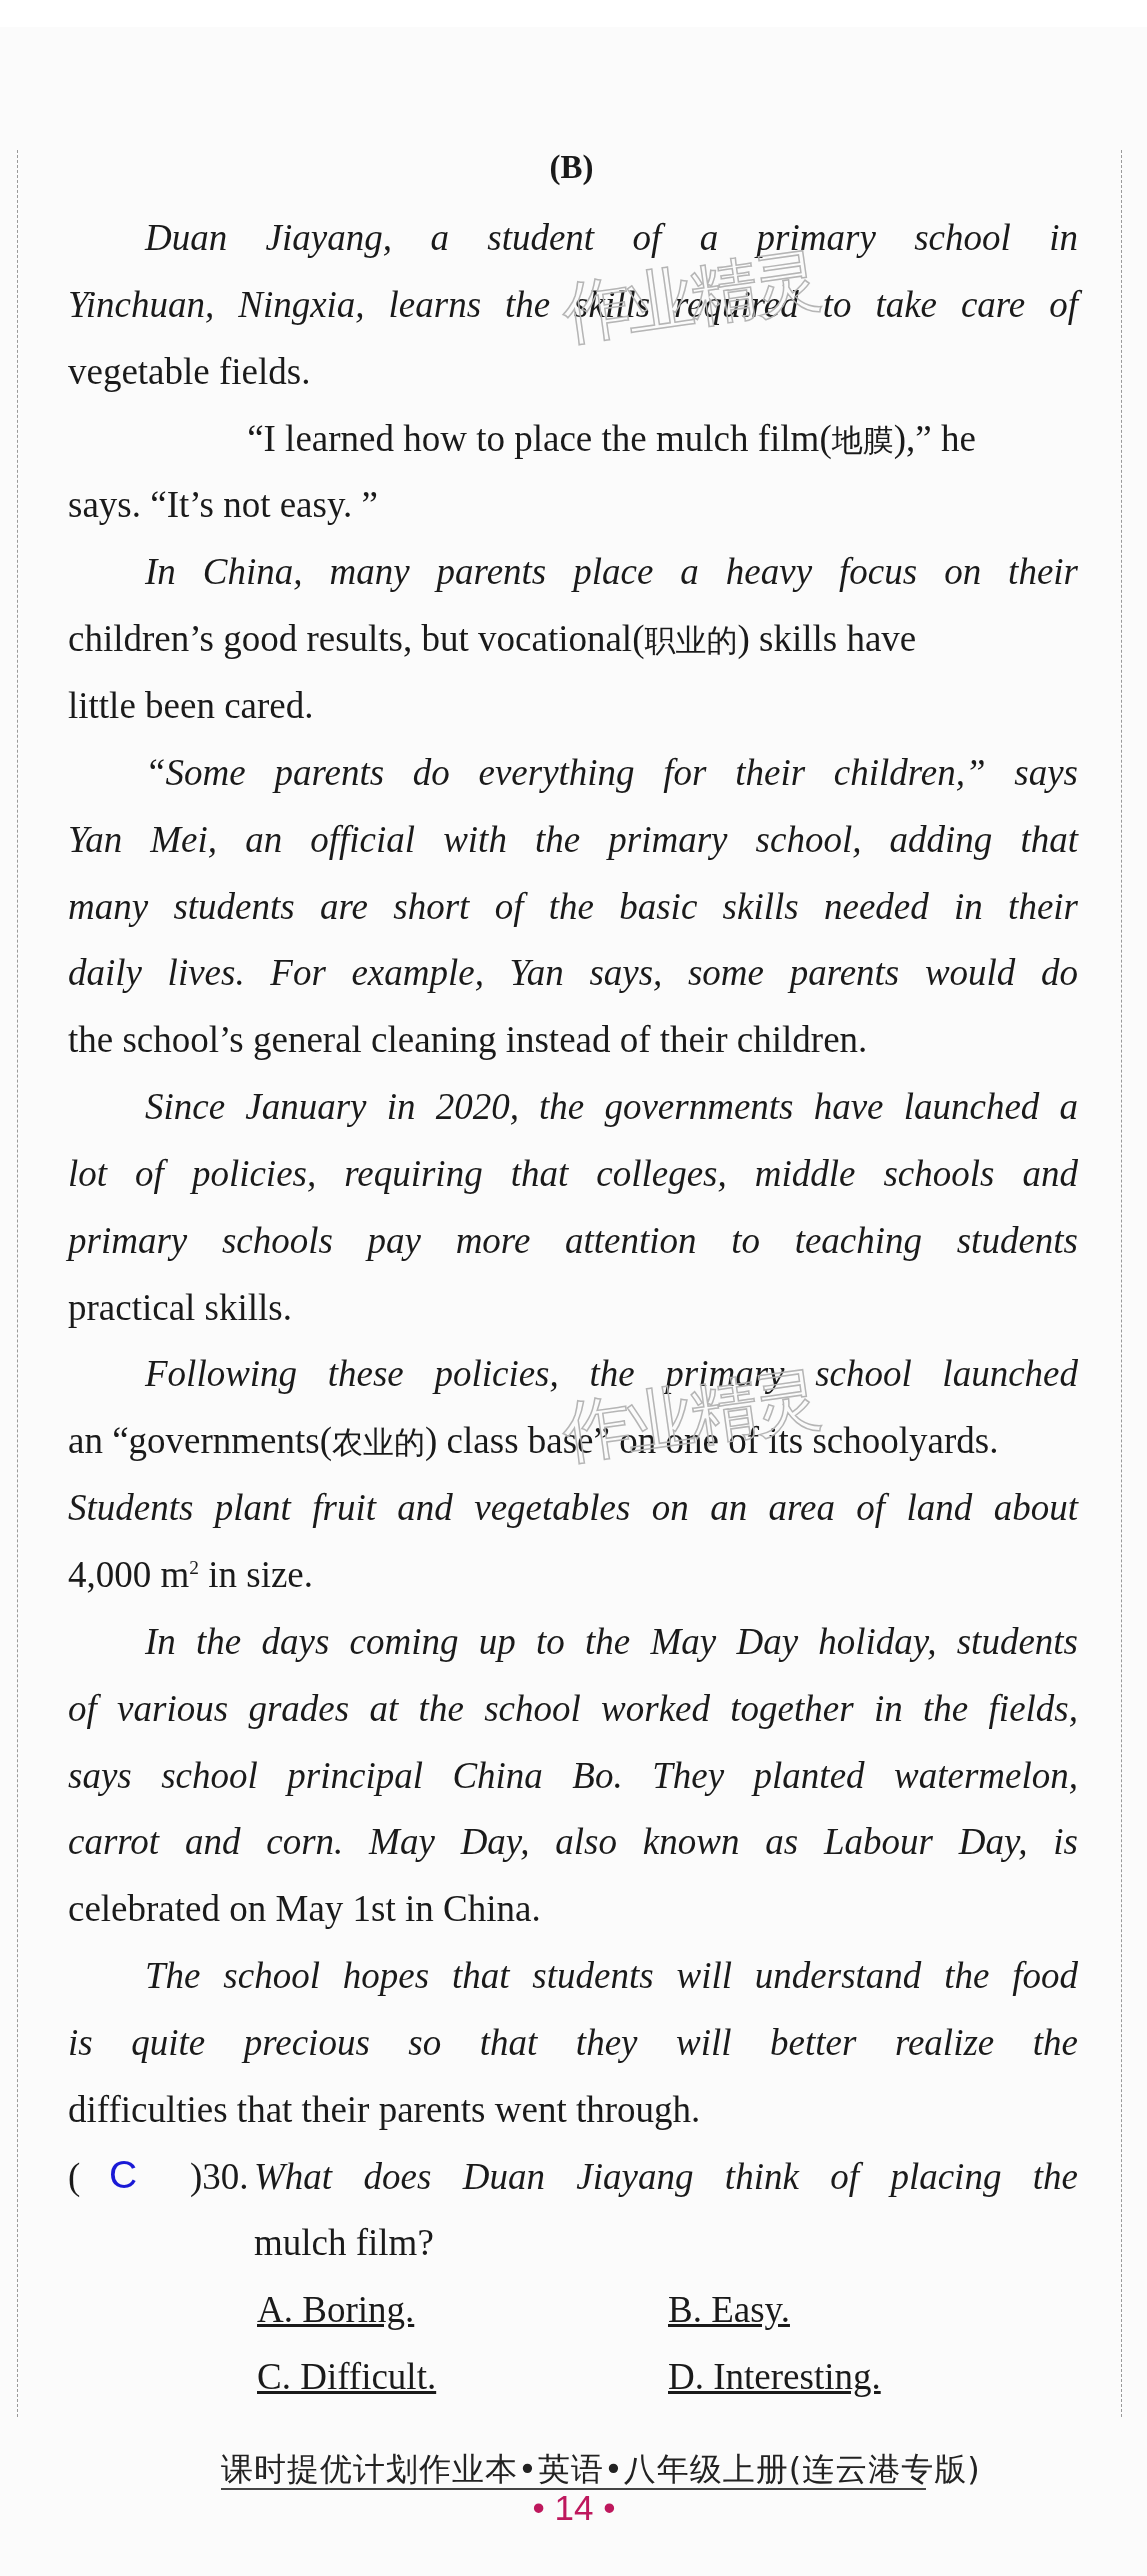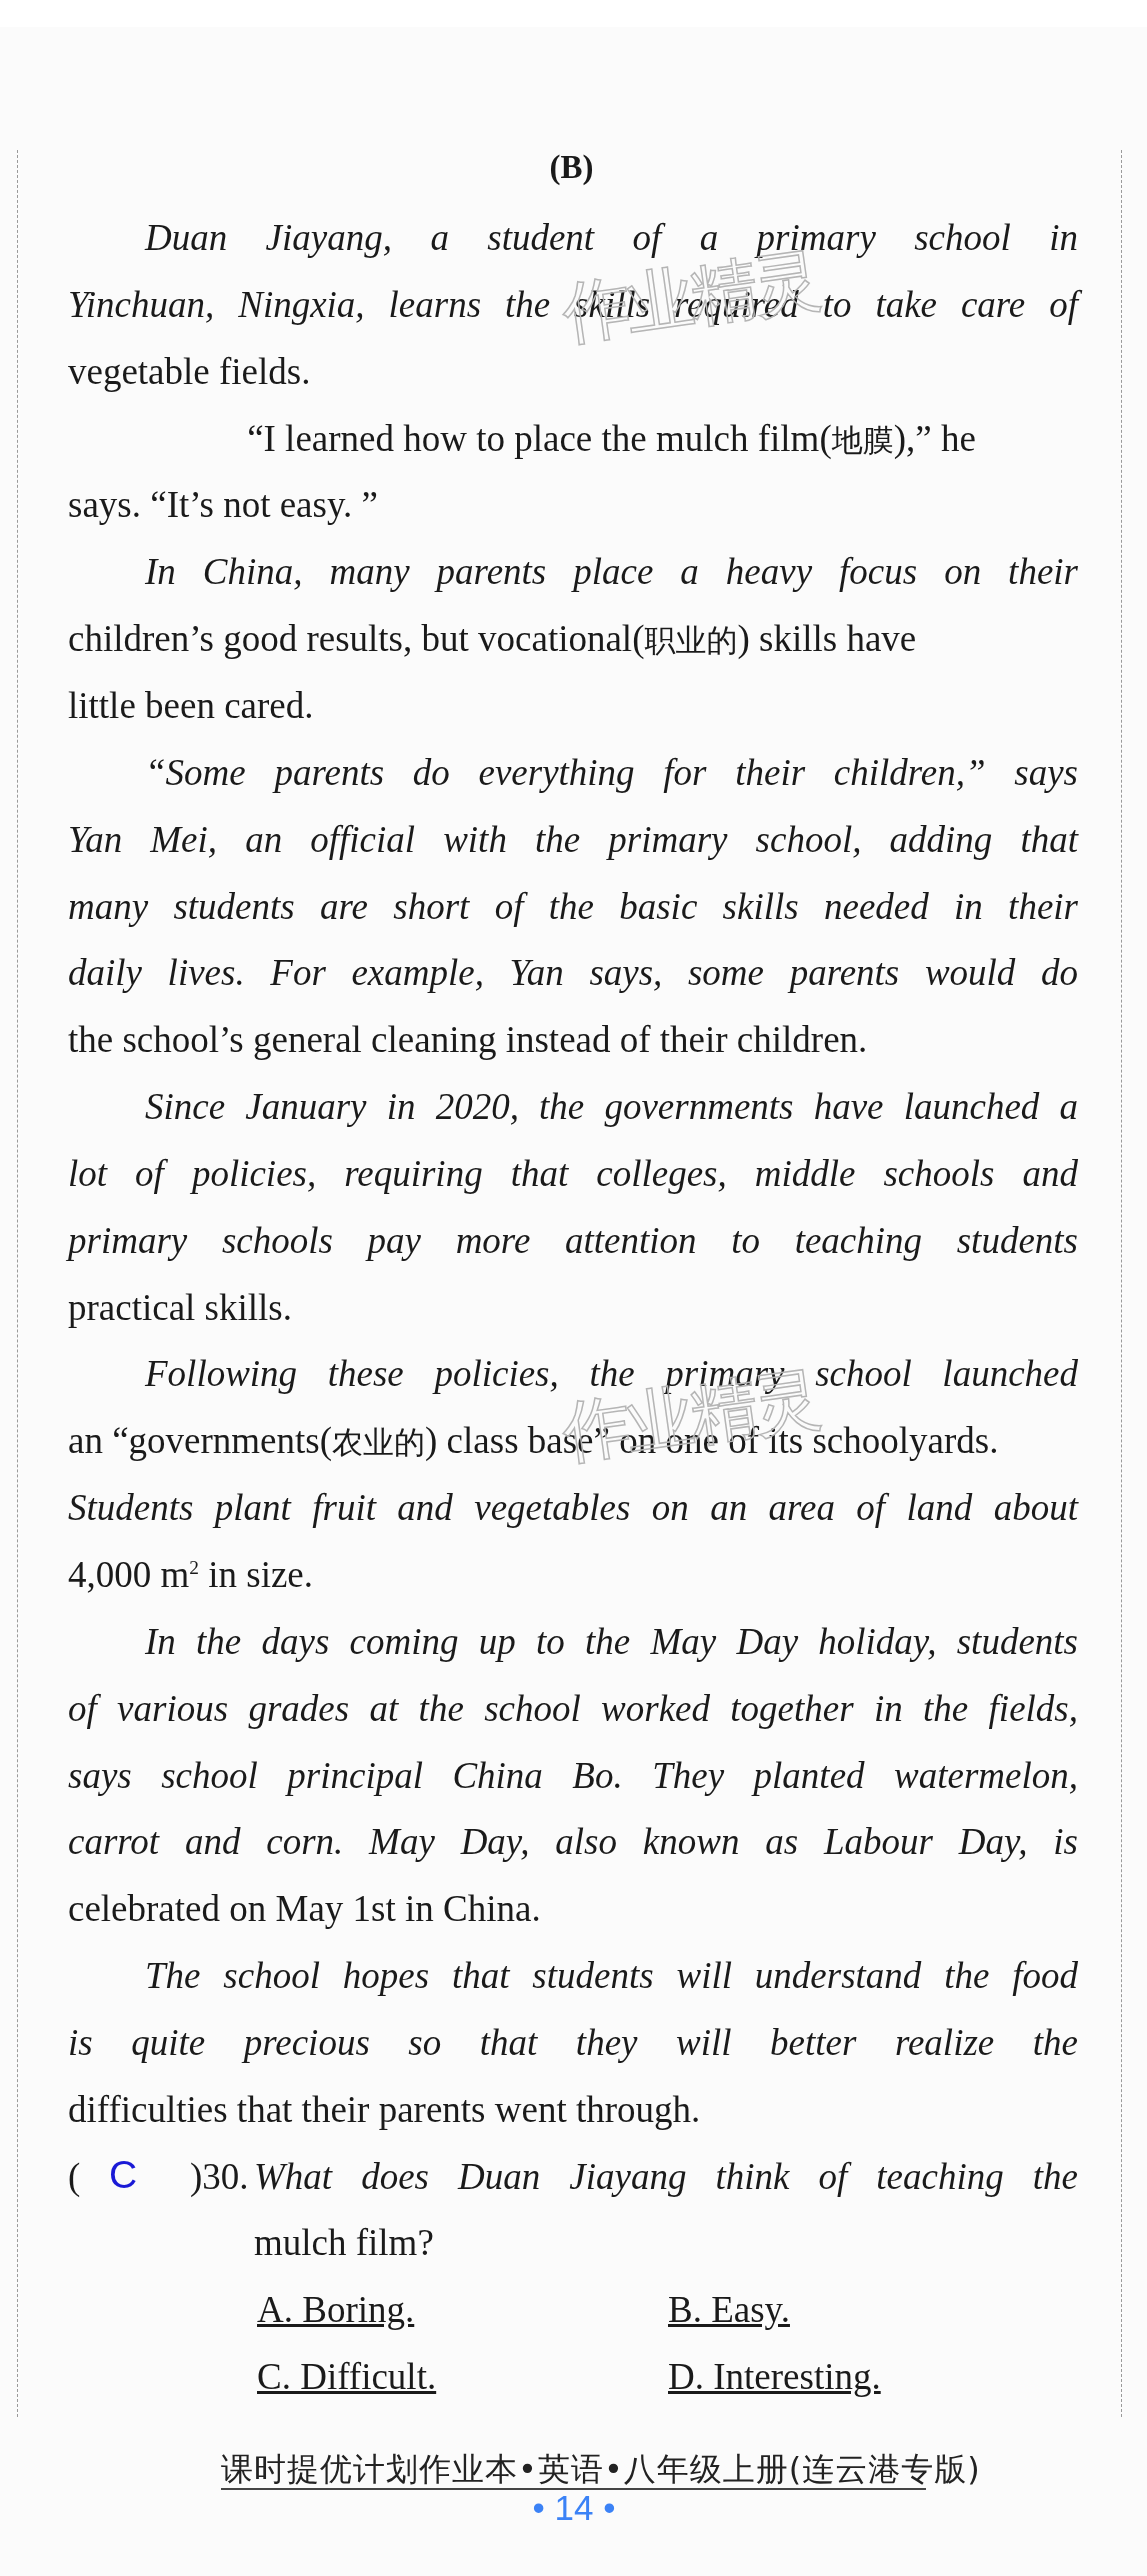--- a/index.html
+++ b/index.html
@@ -52,21 +52,21 @@
   .footer-title {
     position: absolute; left: 221px; width: 705px; top: 2451px;
     font-family: "DejaVu Sans", sans-serif; font-size: 32px; line-height: 37px;
     text-align: center; white-space: nowrap; color: #222;
     border-bottom: 2.4px solid #444; padding-bottom: 0;
     letter-spacing: 1px;
   }
   .page-number {
     position: absolute; left: 477px; width: 194px; top: 2488px;
     text-align: center; font-family: "Liberation Sans", sans-serif;
-    font-size: 35px; line-height: 39px; color: #3b82f6;
+    font-size: 35px; line-height: 39px; color: #be185d;
   }
 </style>
 </head>
 <body>
 
 <div class="page"></div>
 <div class="frame-line frame-left"></div>
 <div class="frame-line frame-right"></div>
 
 <div class="section-title">(B)</div>
@@ -113,21 +113,21 @@
 <div class="line" style="top:1886px">celebrated on May 1st in China.</div>
 
 <div class="line indent justify" style="top:1953px">The school hopes that students will understand the food</div>
 <div class="line justify" style="top:2020px">is quite precious so that they will better realize the</div>
 <div class="line" style="top:2087px">difficulties that their parents went through.</div>
 
 <div>
   <span class="answer-bracket" style="top:2154px">(</span>
   <span class="answer-letter" style="top:2152px">C</span>
   <span class="q-number" style="top:2154px">)30.</span>
-  <div class="line q-cont justify" style="top:2154px">What does Duan Jiayang think of teaching the</div>
+  <div class="line q-cont justify" style="top:2154px">What does Duan Jiayang think of placing the</div>
   <div class="line q-cont" style="top:2220px">mulch film?</div>
   <span class="option" style="left:257px; top:2287px">A.  Boring.</span>
   <span class="option" style="left:668px; top:2287px">B.  Easy.</span>
   <span class="option" style="left:257px; top:2354px">C.  Difficult.</span>
   <span class="option" style="left:668px; top:2354px">D.  Interesting.</span>
 </div>
 
 <div class="watermark" style="left:562px; top:252px;">作业精灵</div>
 <div class="watermark" style="left:562px; top:1371px;">作业精灵</div>
 

